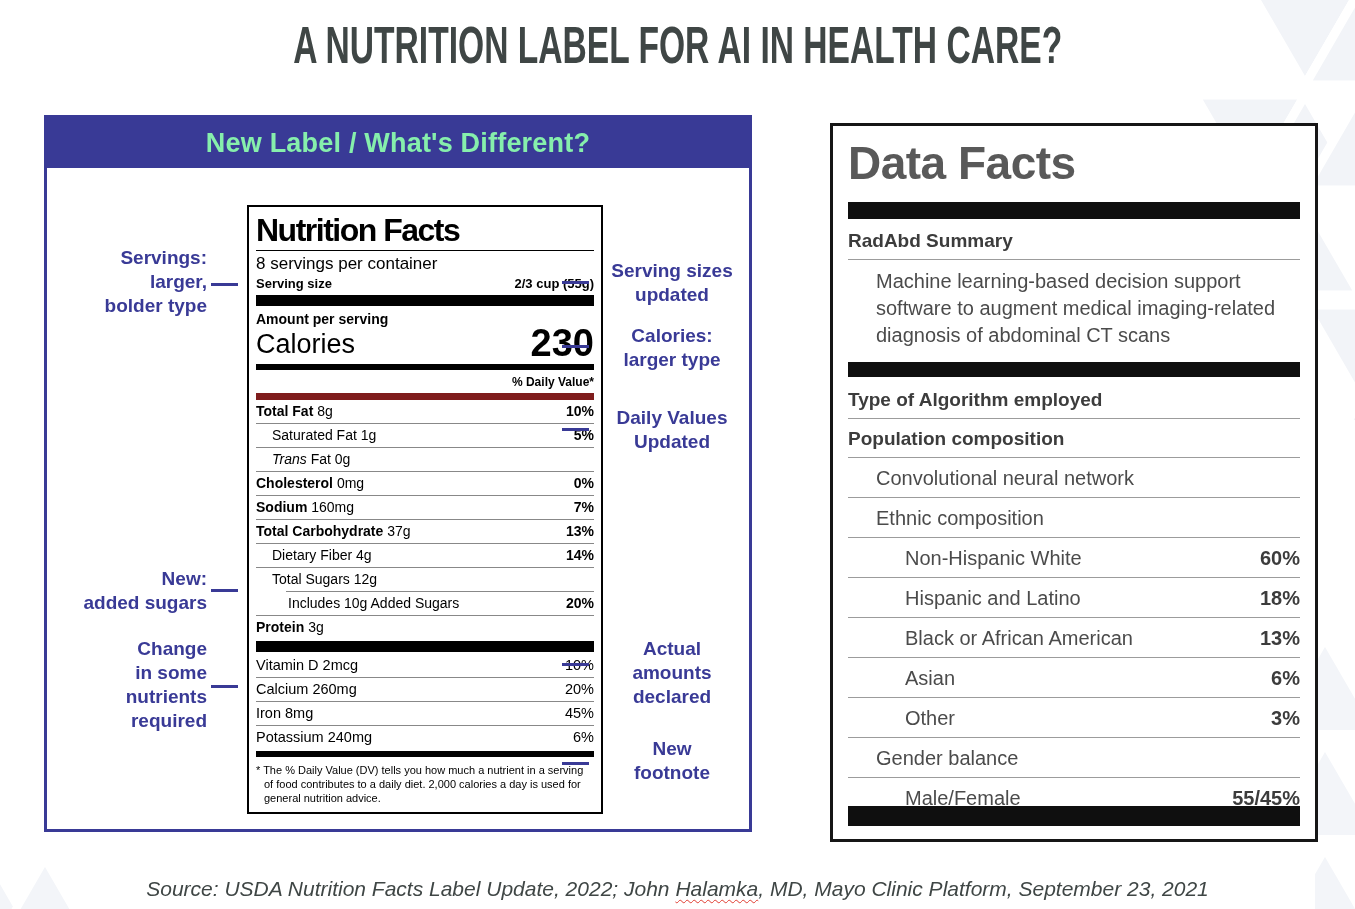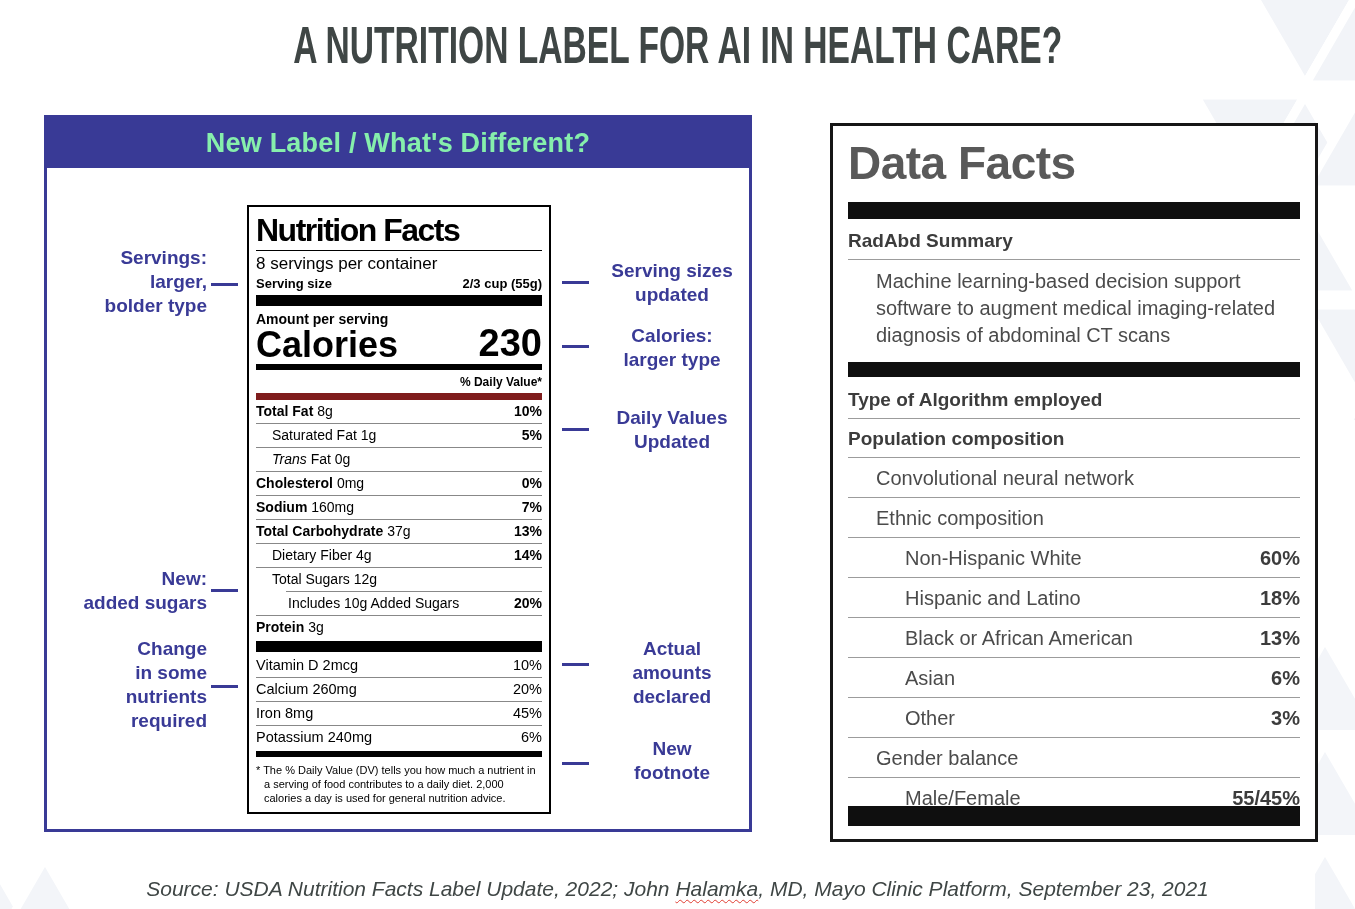--- a/index.html
+++ b/index.html
@@ -29,31 +29,31 @@
     height:50px;background:#393a96;color:#86efac;font-weight:bold;font-size:27px;
     display:flex;align-items:center;justify-content:center;letter-spacing:0.2px;
   }
   .ann{position:absolute;color:#393a96;font-weight:bold;font-size:19px;line-height:24px;}
   .ann.left{left:0;width:160px;text-align:right;}
   .ann.right{left:550px;width:150px;text-align:center;}
   .dash{position:absolute;width:27px;height:3px;background:#393a96;}
 
   
   .nutrition-label{
-    position:absolute;left:200px;top:87px;width:304px;box-sizing:border-box;
+    position:absolute;left:200px;top:87px;width:356px;box-sizing:border-box;
     border:2px solid #000;background:#fff;padding:5px 7px 7px;color:#000;
   }
   .nf-title{font-size:32px;font-weight:bold;letter-spacing:-1.5px;line-height:37px;white-space:nowrap;}
   .nf-rule{border-top:1px solid #000;margin:1px 0 2px;}
   .nf-serv{font-size:17px;padding:1px 0;}
   .nf-ss{display:flex;justify-content:space-between;font-weight:bold;font-size:13px;padding:1px 0 4px;}
   .nf-bar{height:11px;background:#000;}
   .nf-aps{font-weight:bold;font-size:14px;margin-top:5px;}
   .nf-cal{display:flex;justify-content:space-between;align-items:flex-end;margin:0 0 4px;}
-  .nf-cal-label{font-size:36px;font-weight:bold;line-height:31px;}
+  .nf-cal-label{font-size:27px;font-weight:normal;line-height:31px;}
   .nf-cal-val{font-size:38px;font-weight:bold;line-height:33px;}
   .nf-bar-med{height:6px;background:#000;margin:2px 0;}
   .nf-dv{text-align:right;font-weight:bold;font-size:12px;padding:3px 0 4px;border-bottom:7px solid #7f1d1d;}
   .nf-row{display:flex;justify-content:space-between;font-size:14px;padding:3px 0 4px;}
   .nf-row.ind1{padding-left:16px;}
   .nf-row.ind2{padding-left:32px;}
   .nf-sep{border-top:1px solid #888;}
   .nf-sep.inset{margin-left:30px;}
   .b{font-weight:bold;}
   .i{font-style:italic;}

